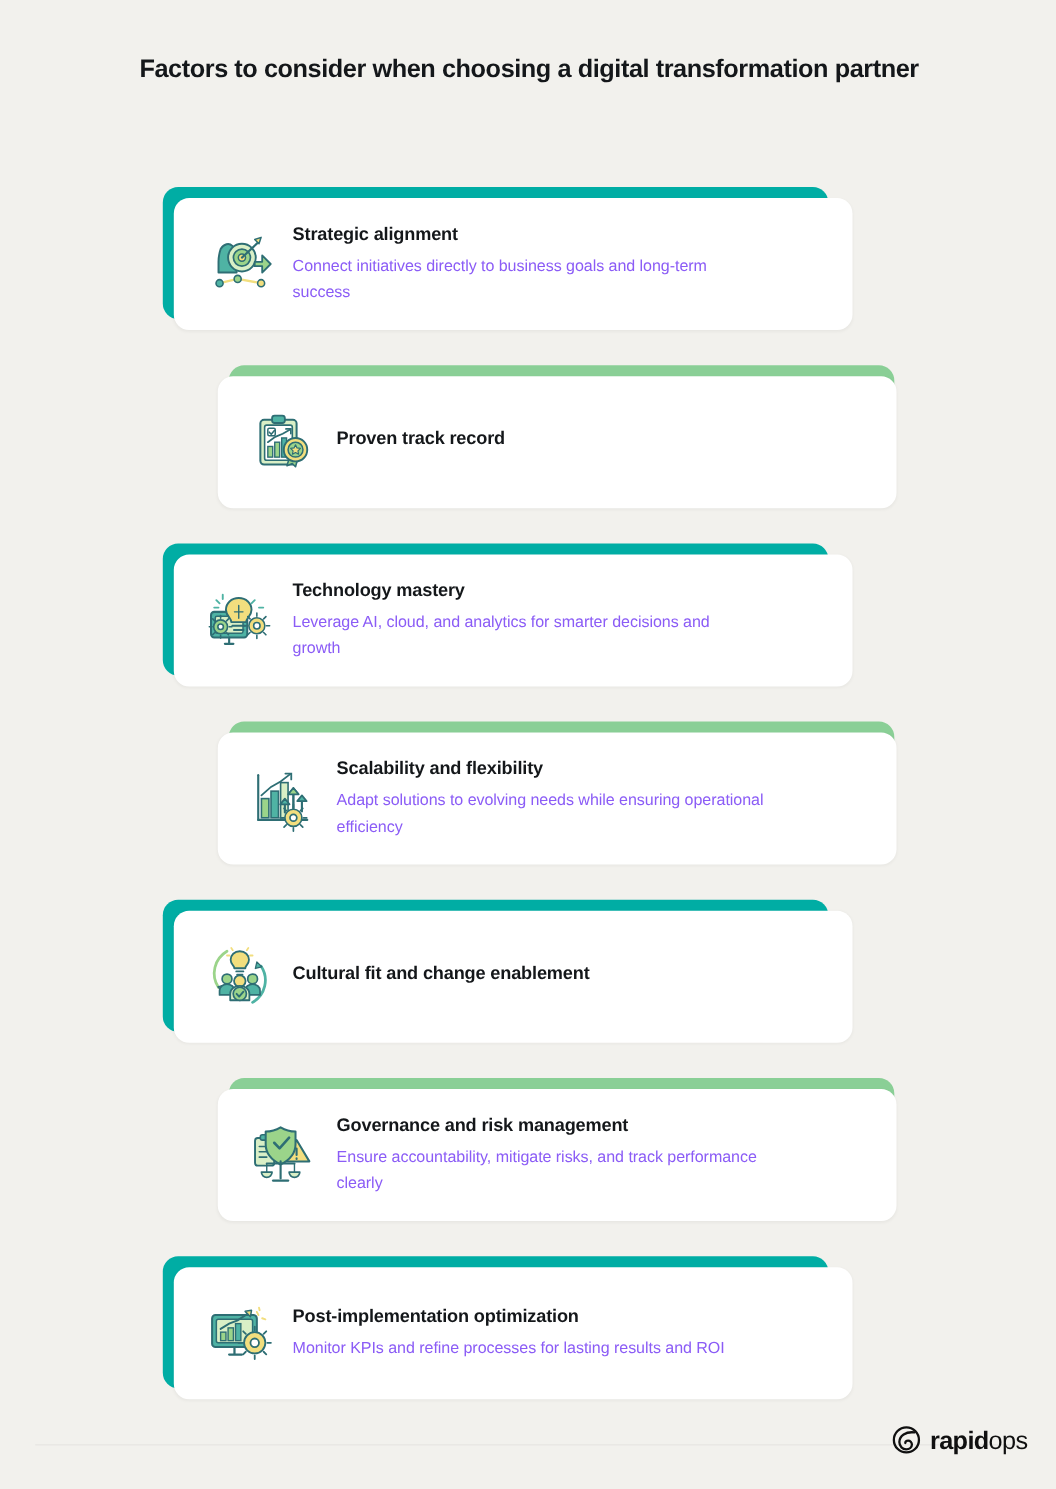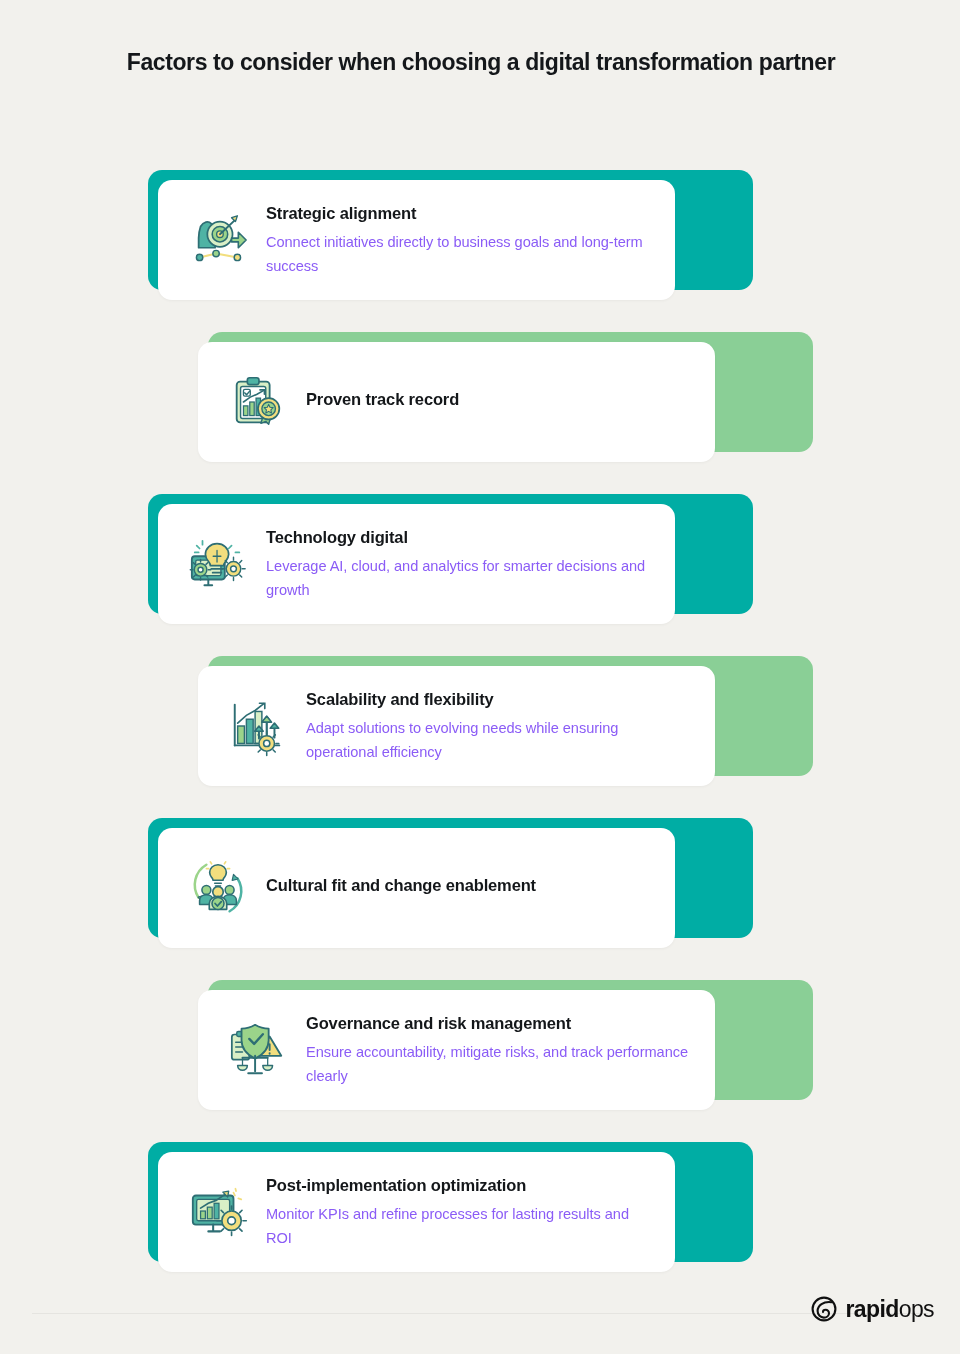--- a/index.html
+++ b/index.html
@@ -36,21 +36,21 @@
     position: absolute;
     top: 0;
     width: 605px;
     height: 120px;
     border-radius: 14px;
   }
   
   .panel {
     position: absolute;
     top: 10px;
-    width: 517px;
+    width: 617px;
     height: 120px;
     background: #FFFFFF;
     border-radius: 14px;
     display: flex;
     align-items: center;
     padding: 0 26px 0 24px;
     box-shadow: 0 1px 3px rgba(20,23,26,0.045);
   }
 
   
@@ -182,21 +182,21 @@
         <path d="M14 30v-2.6M14 46v2.6M6 38H3.4M22 38h2.6M8.4 32.4 6.6 30.6M19.6 43.6l1.8 1.8M19.6 32.4l1.8-1.8M8.4 43.6 6.6 45.4" stroke-linecap="round"></path>
       </g>
       <g stroke="#2E6E74" stroke-width="1.5">
         <circle cx="48" cy="37" r="7.5" fill="#F2DE7E"></circle>
                 <circle cx="48" cy="37" r="3" fill="#FFFFFF"></circle>
         <path d="M48 28v-3M48 46v3M39 37h-3M57 37h3M41.6 30.6l-2.1-2.1M54.4 43.4l2.1 2.1M54.4 30.6l2.1-2.1M41.6 43.4l-2.1 2.1" stroke-linecap="round"></path>
       </g>
     </svg>
           </div>
           <div class="texts">
-            <div class="card-title">Technology digital</div>
+            <div class="card-title">Technology mastery</div>
             <div class="card-desc">Leverage AI, cloud, and analytics for smarter decisions and growth</div>
           </div>
         </div>
       </div>
       <div class="card right">
         <div class="accent" style="background: rgb(138, 207, 150);"></div>
         <div class="panel">
           <div class="icon-wrap">
     <svg viewBox="0 0 64 64">
       <path d="M8 52V10" stroke="#2E6E74" stroke-width="2" stroke-linecap="round"></path>

